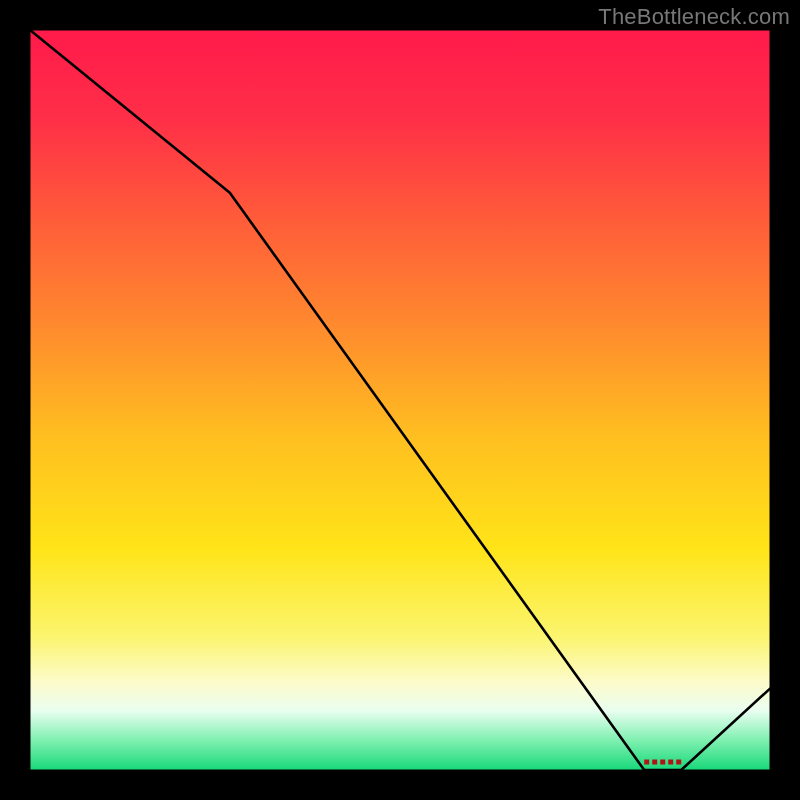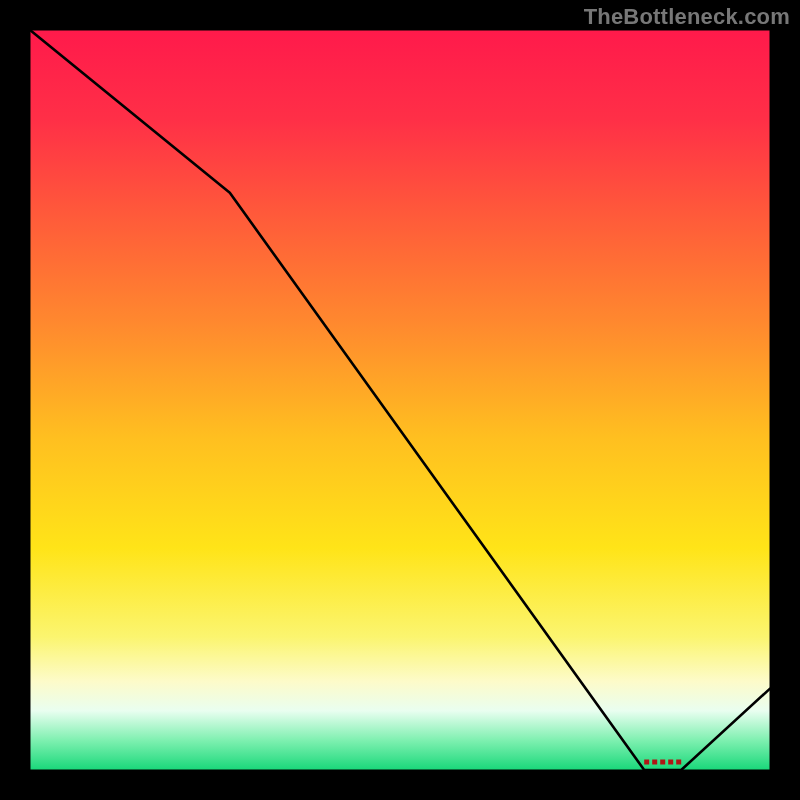--- a/index.html
+++ b/index.html
@@ -15,21 +15,21 @@
     width: 800px;
     height: 800px;
     background: #000;
   }
   .watermark {
     position: absolute;
     top: 4px;
     right: 10px;
     color: #777;
     font-size: 22px;
-    font-weight: 700;
+    font-weight: 400;
     letter-spacing: 0.2px;
   }
   svg {
     position: absolute;
     top: 0;
     left: 0;
   }
 </style>
 </head>
 <body>

